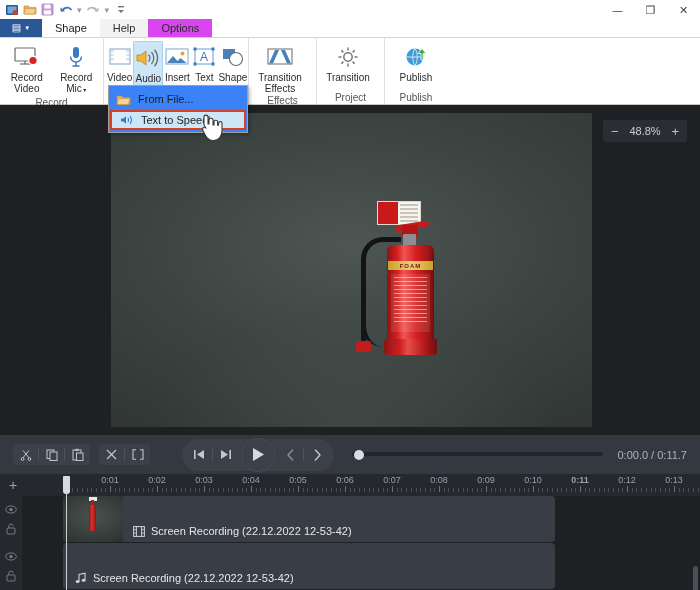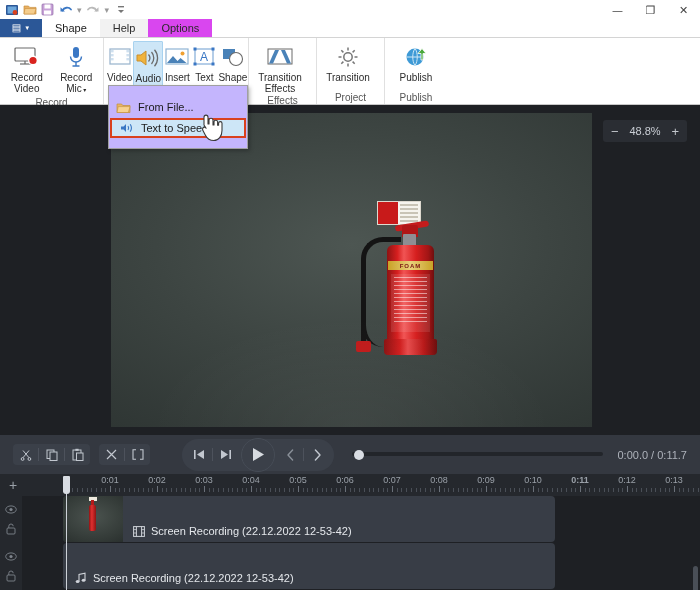--- a/index.html
+++ b/index.html
@@ -81,23 +81,23 @@
   .ritem .icon { height: 28px; display: flex; align-items: center; justify-content: center; }
   .ritem .lbl {
     font-size: 10px; color: #2b2b2b; text-align: center; line-height: 11px;
     margin-top: 1px;
   }
   .ritem .lbl .dd { font-size: 6px; display: block; line-height: 6px; }
 
   
   .dropdown {
     position: absolute; left: 108px; top: 85px; width: 140px;
-    background: #c4b5fd; border: 1px solid #a0a0a0;
+    background: #3b82f6; border: 1px solid #a0a0a0;
     box-shadow: 2px 2px 4px rgba(0,0,0,0.25); z-index: 40;
-    padding: 10px 0;
+    padding: 2px 0;
   }
   .ditem {
     height: 22px; display: flex; align-items: center; gap: 7px;
     padding: 0 6px; font-size: 11px; color: #1b1b1b;
   }
   .ditem.sel {
     background: #cde6f7; border: 2px solid #d9411e; margin: 0 1px;
     height: 20px;
   }
   .ditem .micon { width: 16px; display: flex; align-items: center; justify-content: center; }

